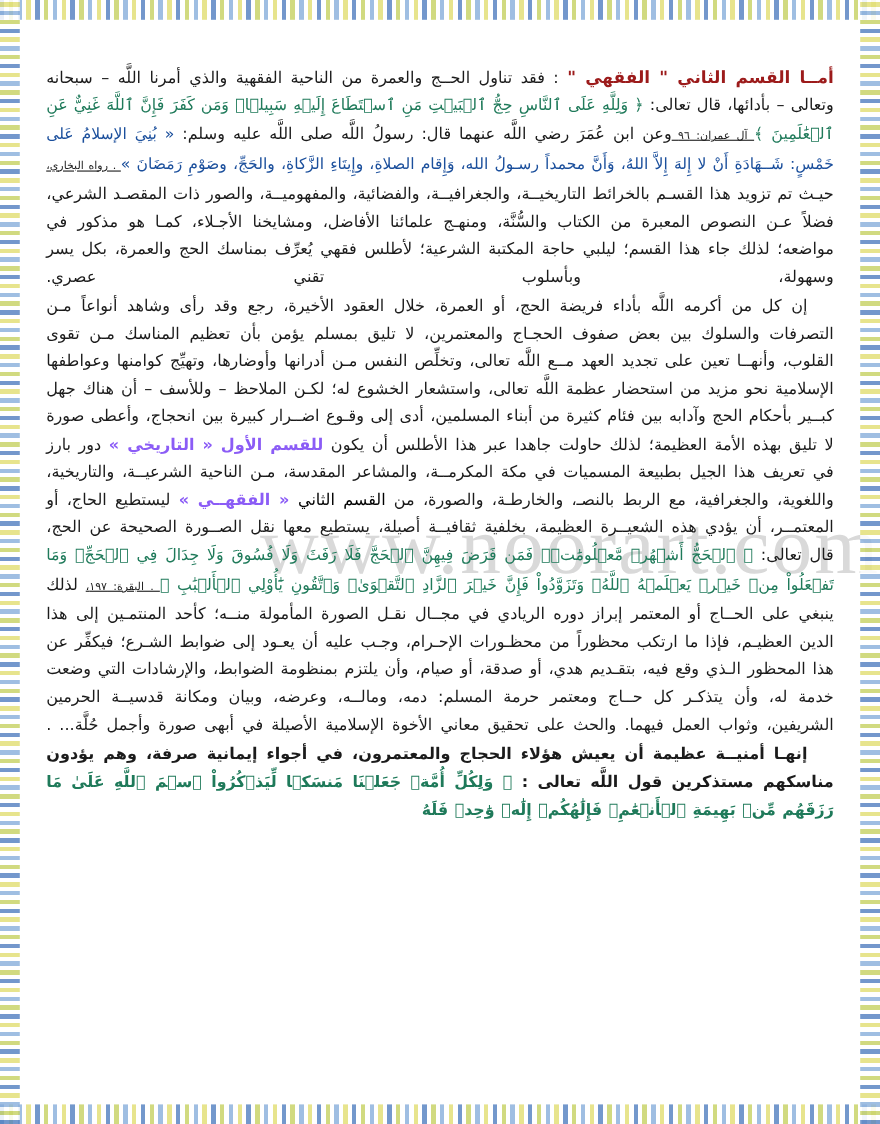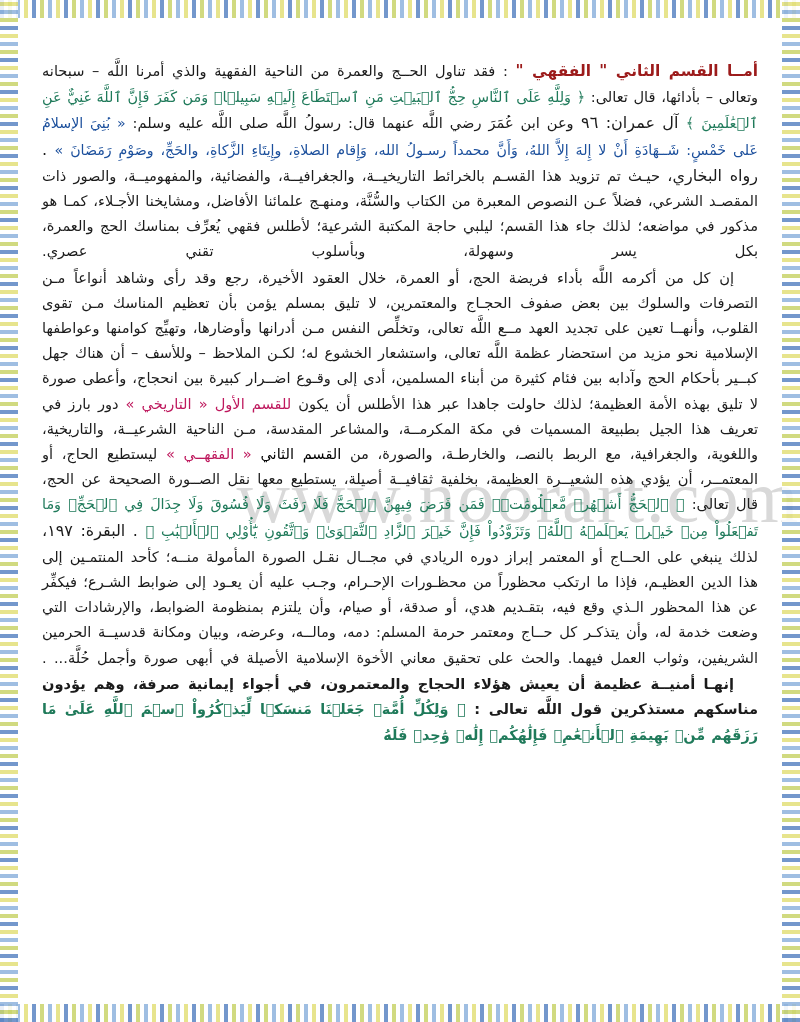--- a/index.html
+++ b/index.html
@@ -122,24 +122,26 @@
   .quran {
     color: #1f7a5a;
     font-size: 14.4px;
   }
   .hadith {
     color: #1b4f9c;
     font-size: 14.2px;
   }
   .ref {
     color: #1b1b1b;
-    font-size: 16px;
+    font-size: 10px;
+    text-decoration: underline;
   }
   .red-part {
-    color: #be185d;
+    color: #8b5cf6;
+    font-weight: bold;
   }
   .teal-part {
     color: #000000;
   }
 </style>
 </head>
 <body>
 
 <div id="page">
 

